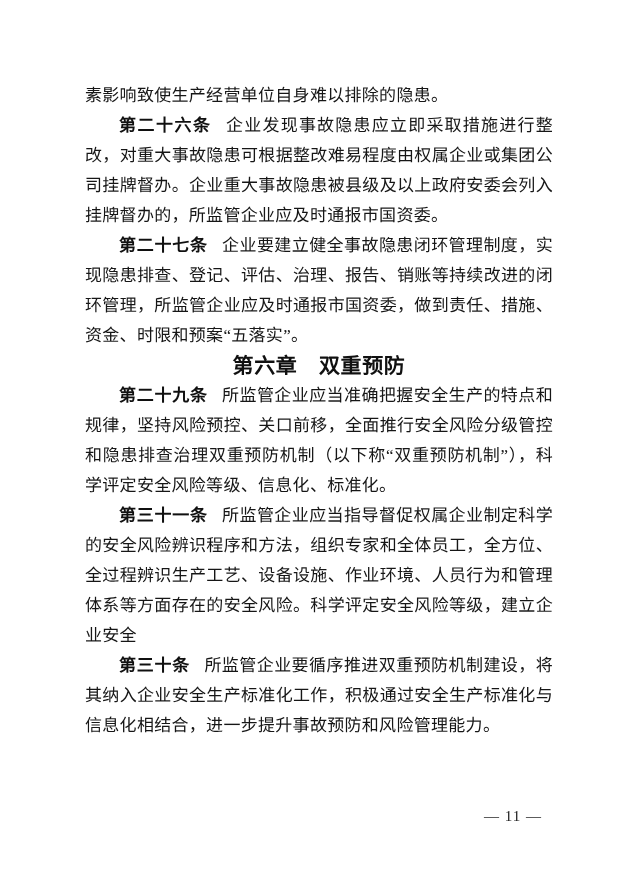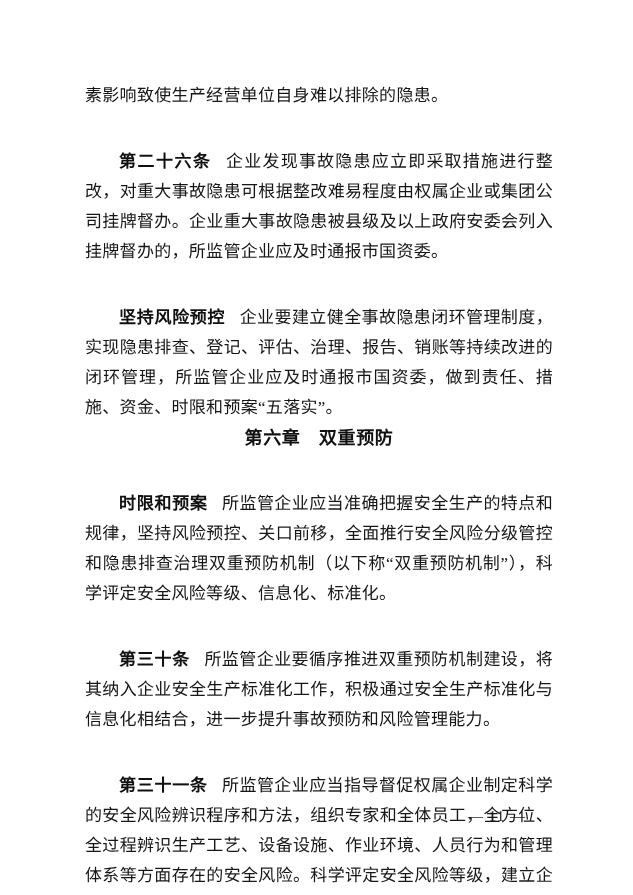--- a/index.html
+++ b/index.html
@@ -29,66 +29,65 @@
     font-size: 17px;
     line-height: 30px;
     text-align: justify;
     letter-spacing: 0.3px;
   }
   .para {
     margin: 0;
   }
   .para.indent {
     text-indent: 2em;
-    margin-top: 36px;
   }
   .art-head {
     font-family: "Liberation Sans", "DejaVu Sans", sans-serif;
     font-weight: 700;
     letter-spacing: 0.6px;
     margin-right: 0.85em;
     color: #101010;
   }
   .chapter {
     margin: 0;
     text-align: center;
     text-indent: 0;
     font-family: "Liberation Sans", "DejaVu Sans", sans-serif;
     font-weight: 700;
-    font-size: 18px;
+    font-size: 21px;
     line-height: 30px;
     letter-spacing: 0.6px;
     color: #101010;
   }
   .page-number {
     position: absolute;
     top: 806px;
-    left: 78px;
+    left: 94px;
     width: 448px;
     text-align: right;
     font-size: 15px;
     line-height: 20px;
     color: #1b1b1b;
     letter-spacing: 1px;
   }
 </style>
 </head>
 <body>
 
 <main class="page">
   <div class="doc-body" id="doc-body">
   <p class="para"><span class="para-text">素影响致使生产经营单位自身难以排除的隐患。</span></p>
 
   <p class="para indent"><b class="art-head">第二十六条</b><span class="para-text">企业发现事故隐患应立即采取措施进行整改，对重大事故隐患可根据整改难易程度由权属企业或集团公司挂牌督办。企业重大事故隐患被县级及以上政府安委会列入挂牌督办的，所监管企业应及时通报市国资委。</span></p>
 
-  <p class="para indent"><b class="art-head">坚持风险预控</b><span class="para-text">企业要建立健全事故隐患闭环管理制度，实现隐患排查、登记、评估、治理、报告、销账等持续改进的闭环管理，所监管企业应及时通报市国资委，做到责任、措施、资金、时限和预案“五落实”。</span></p>
+  <p class="para indent"><b class="art-head">第二十七条</b><span class="para-text">企业要建立健全事故隐患闭环管理制度，实现隐患排查、登记、评估、治理、报告、销账等持续改进的闭环管理，所监管企业应及时通报市国资委，做到责任、措施、资金、时限和预案“五落实”。</span></p>
 
 
   <p class="chapter">第六章　双重预防</p>
 
-  <p class="para indent"><b class="art-head">时限和预案</b><span class="para-text">所监管企业应当准确把握安全生产的特点和规律，坚持风险预控、关口前移，全面推行安全风险分级管控和隐患排查治理双重预防机制（以下称“双重预防机制”），科学评定安全风险等级、信息化、标准化。</span></p>
+  <p class="para indent"><b class="art-head">第二十九条</b><span class="para-text">所监管企业应当准确把握安全生产的特点和规律，坚持风险预控、关口前移，全面推行安全风险分级管控和隐患排查治理双重预防机制（以下称“双重预防机制”），科学评定安全风险等级、信息化、标准化。</span></p>
+
+  <p class="para indent"><b class="art-head">第三十一条</b><span class="para-text">所监管企业应当指导督促权属企业制定科学的安全风险辨识程序和方法，组织专家和全体员工，全方位、全过程辨识生产工艺、设备设施、作业环境、人员行为和管理体系等方面存在的安全风险。科学评定安全风险等级，建立企业安全</span></p>
 
   <p class="para indent"><b class="art-head">第三十条</b><span class="para-text">所监管企业要循序推进双重预防机制建设，将其纳入企业安全生产标准化工作，积极通过安全生产标准化与信息化相结合，进一步提升事故预防和风险管理能力。</span></p>
-
-  <p class="para indent"><b class="art-head">第三十一条</b><span class="para-text">所监管企业应当指导督促权属企业制定科学的安全风险辨识程序和方法，组织专家和全体员工，全方位、全过程辨识生产工艺、设备设施、作业环境、人员行为和管理体系等方面存在的安全风险。科学评定安全风险等级，建立企业安全</span></p>
 </div>
   <div class="page-number">— 11 —</div>
 </main>
 
 </body></html>

